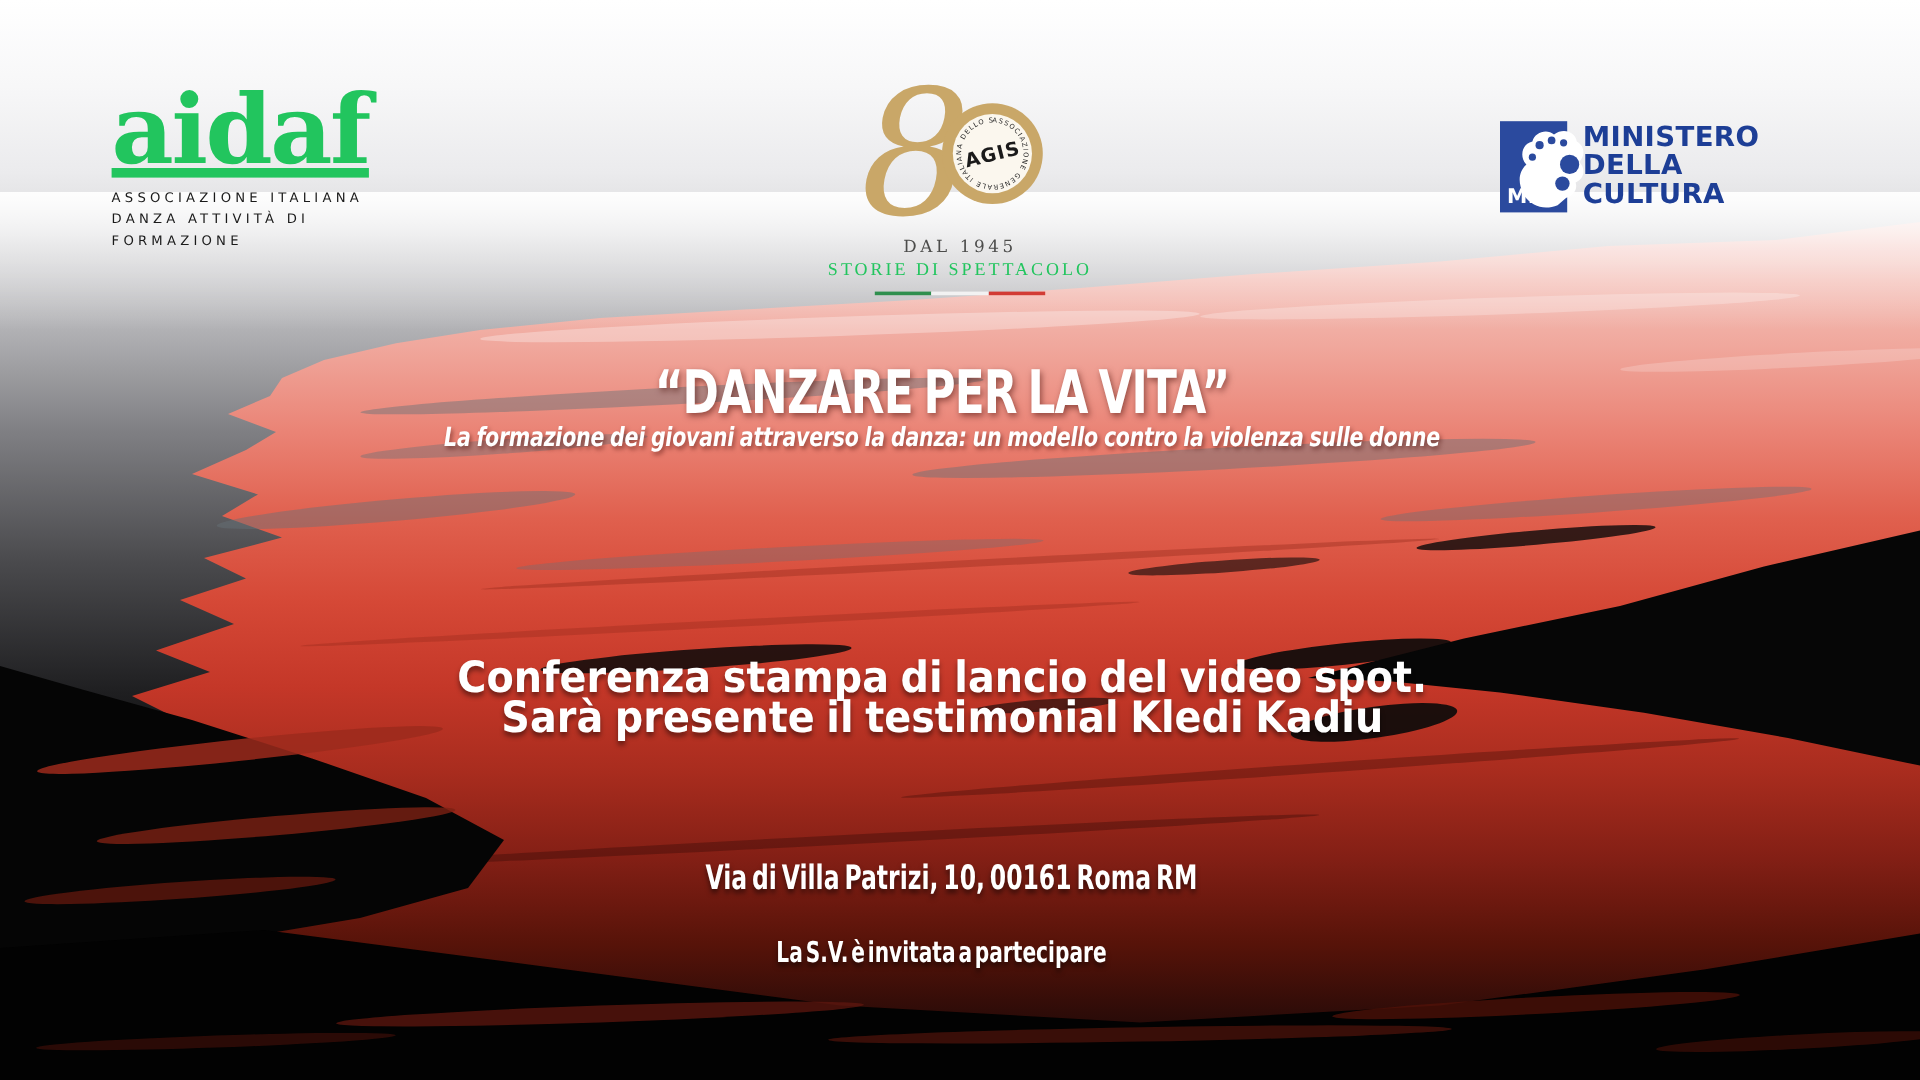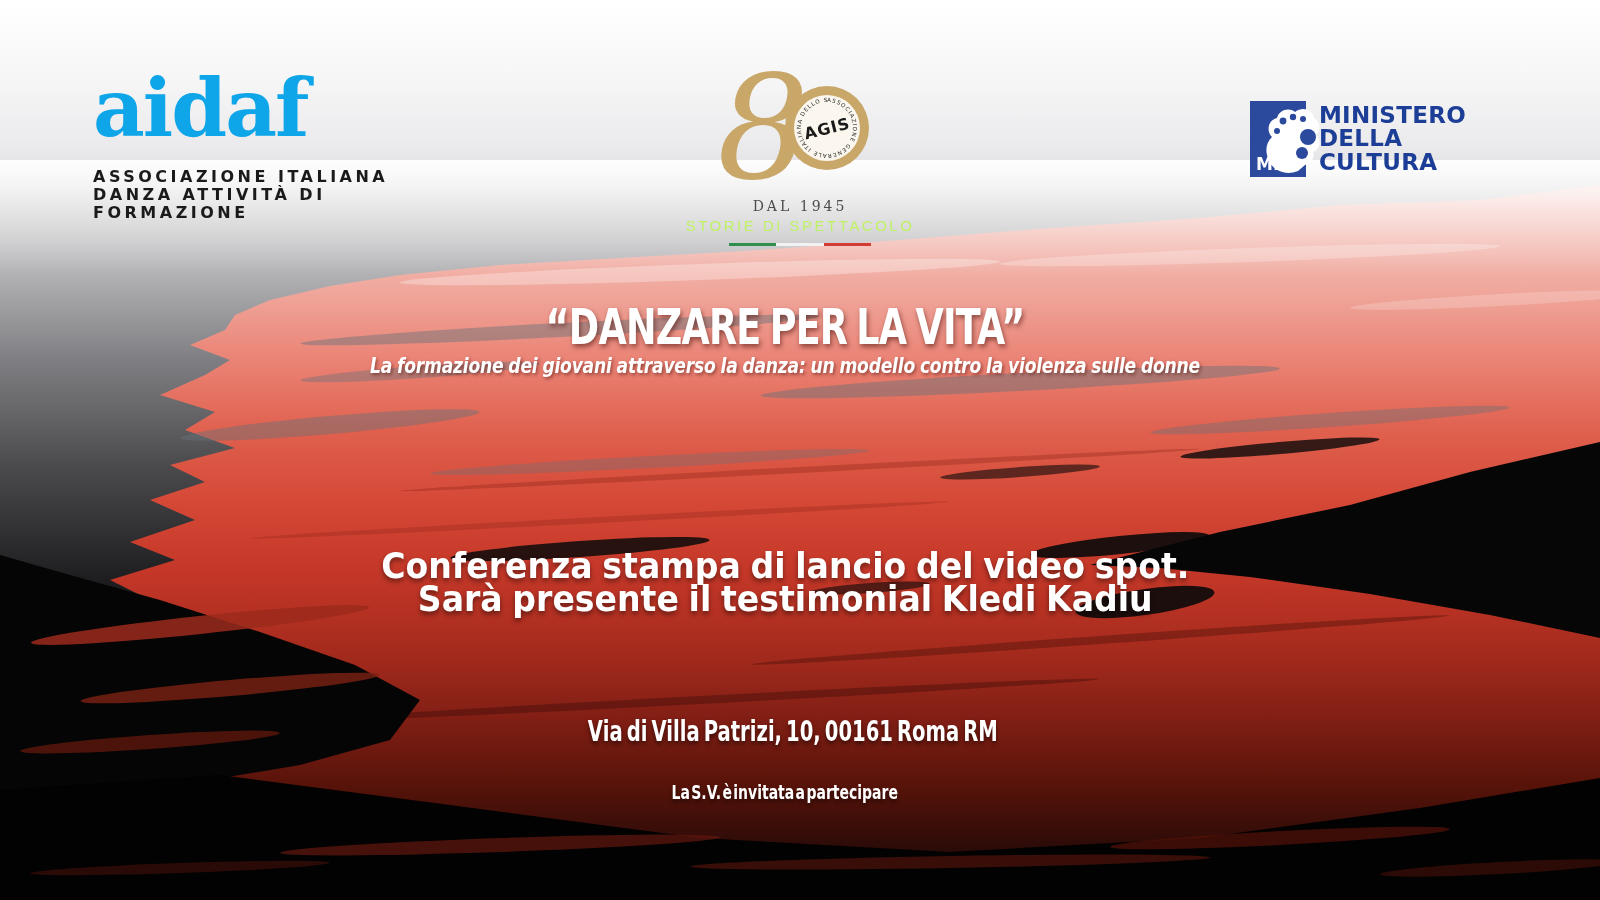--- a/index.html
+++ b/index.html
@@ -6,30 +6,30 @@
   .stage{position:relative;width:1600px;height:900px;overflow:hidden;
          font-family:"DejaVu Sans","Liberation Sans",sans-serif;}
   
   .bg-base{position:absolute;inset:0;
     background:linear-gradient(180deg,#ffffff 0%,#f7f7f8 8%,#ebebed 16%,#d9d9db 22%,
       #b4b4b7 30%,#7f7f83 40%,#4a4a4d 52%,#1f1f21 64%,#000 76%,#000 100%);}
   .bg-brush{position:absolute;inset:0;width:100%;height:100%;}
   
   .aidaf{position:absolute;left:93px;top:62px;}
   .aidaf-word{font-family:"DejaVu Serif","Liberation Serif",serif;font-weight:700;
-    font-size:80px;line-height:92px;color:#0ea5e9;letter-spacing:-2px;}
-  .aidaf-tag{margin-top:14px;font-size:16px;font-weight:700;color:#1a1a1a;
+    font-size:80px;line-height:92px;color:#22c55e;letter-spacing:-2px;text-decoration:underline;}
+  .aidaf-tag{margin-top:2px;font-size:11px;font-weight:400;color:#1a1a1a;
     letter-spacing:3.5px;line-height:18px;}
   
   .agis{position:absolute;left:50%;top:56px;transform:translateX(-50%);
     width:280px;text-align:center;}
   .agis-mark{display:block;margin:0 auto;}
   .agis-since{font-family:"DejaVu Serif","Liberation Serif",serif;color:#4c4c4b;
     font-size:14px;letter-spacing:3px;margin-top:4px;}
-  .agis-claim{font-family:Liberation Sans, sans-serif;color:#bef264;
+  .agis-claim{font-family:Liberation Serif, serif;color:#22c55e;
     font-size:15px;letter-spacing:2.5px;margin-top:3px;}
   .flag{display:flex;width:142px;height:3px;margin:9px auto 0;}
   .flag span{flex:1;}
   
   .mic{position:absolute;left:1222px;top:88px;width:272px;text-align:center;}
   .mic-contrib{font-size:13.5px;font-weight:700;color:#1d3e96;letter-spacing:0;}
   .mic-row{display:flex;justify-content:center;align-items:center;gap:13px;
     margin-top:13px;text-align:left;}
   .mic-square{position:relative;width:56px;height:76px;background:#2b4a9e;flex:0 0 auto;}
   .mic-acronym{position:absolute;left:6px;bottom:3px;color:#fff;font-weight:700;
@@ -45,21 +45,21 @@
   .t-sub{top:353px;font-size:22px;font-weight:700;font-style:italic;
     letter-spacing:-.3px;word-spacing:-1px;text-shadow:2px 2px 4px rgba(70,12,8,.5);}
   .t-camp{top:428px;font-size:33px;font-weight:800;letter-spacing:-1px;
     line-height:37px;text-shadow:2px 3px 5px rgba(60,10,6,.5);}
   .t-press{top:549px;font-size:36px;font-weight:700;line-height:33px;
     word-spacing:-2px;text-shadow:0 3px 5px rgba(0,0,0,.45);}
   .t-date{top:647px;font-size:29px;font-weight:700;word-spacing:-5px;
     letter-spacing:-.5px;text-shadow:0 3px 5px rgba(0,0,0,.45);}
   .t-addr{top:715px;font-size:28px;font-weight:700;word-spacing:-4px;
     text-shadow:0 3px 5px rgba(0,0,0,.5);margin-left:16px;}
-  .t-inv{top:780px;font-size:20px;font-weight:700;word-spacing:-5px;
+  .t-inv{top:780px;font-size:24px;font-weight:700;word-spacing:-5px;
     text-shadow:0 3px 5px rgba(0,0,0,.5);}
   .t-rsvp{top:810px;font-size:25px;font-weight:400;word-spacing:-2px;
     letter-spacing:-.2px;text-shadow:0 2px 4px rgba(0,0,0,.55);}
 </style>
 </head>
 <body>
 
 <div class="stage">
 
   <div class="bg-base"></div>

